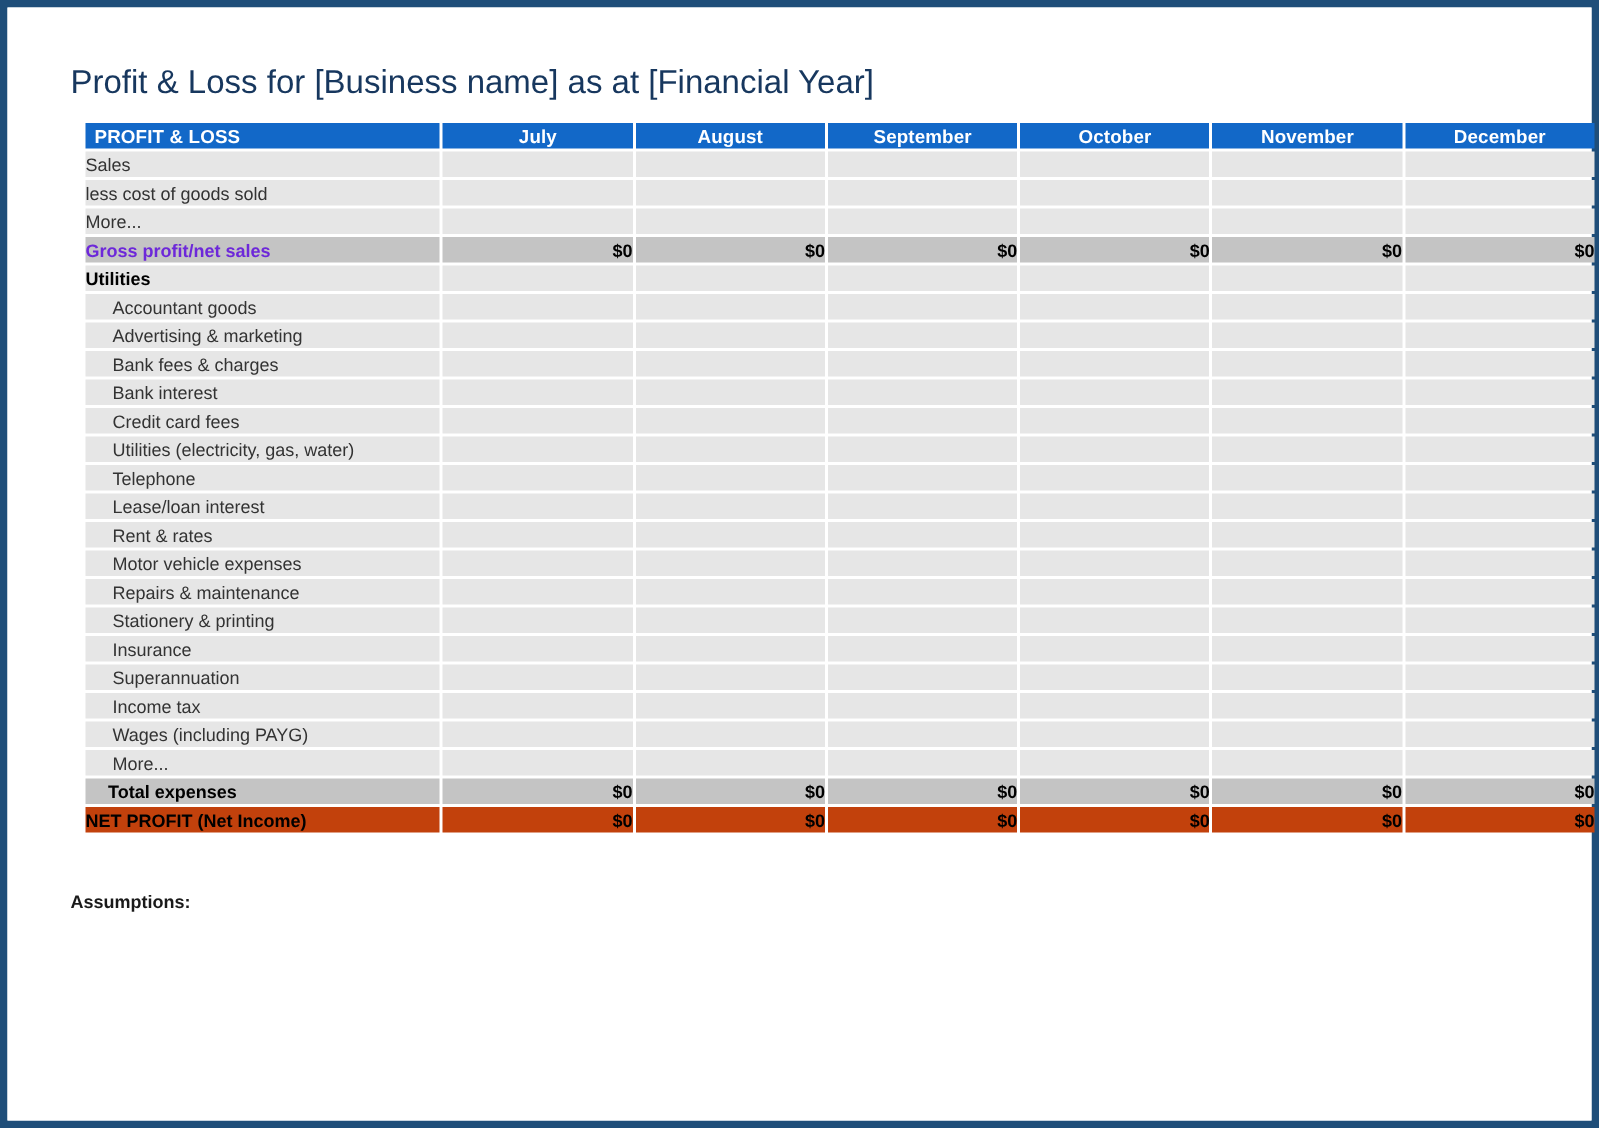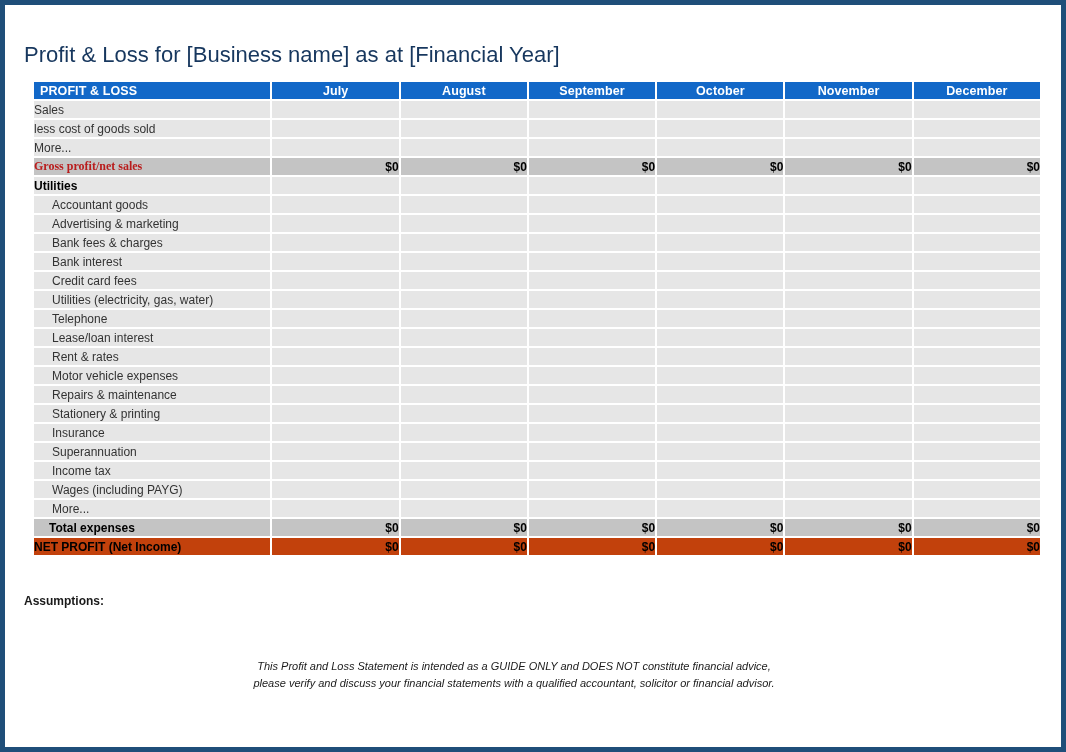--- a/index.html
+++ b/index.html
@@ -21,21 +21,21 @@
     height: 752px;
     background: #ffffff;
     border: 5px solid #1F4E79;
     padding: 0;
   }
 
   .page-inner {
     position: absolute;
     left: 0; top: 0; right: 0; bottom: 0;
     background: #ffffff;
-    padding: 38px 27px 0 15px;
+    padding: 38px 27px 0 38px;
   }
 
   .doc-title {
     font-size: 22px;
     font-weight: 400;
     color: #17375E;
     letter-spacing: 0px;
     margin: 0 0 13px 4px;
     line-height: 1.1;
     white-space: nowrap;
@@ -101,21 +101,21 @@
     font-weight: bold;
     color: #000000;
   }
 
   
   tr.subtotal td {
     background: #C4C4C4;
     font-weight: bold;
     color: #000000;
   }
-  tr.subtotal td.lbl { color: #b91c1c; font-family: Liberation Serif, serif; }
+  tr.subtotal td.lbl { color: #6d28d9; }
 
   
   tr.total td {
     background: #C4C4C4;
     font-weight: bold;
     color: #000000;
   }
 
   
   tr.netprofit td {
@@ -399,19 +399,15 @@
             <td class="val">$0</td>
             <td class="val">$0</td>
           </tr>
         </tbody>
     </table>
 
     <div class="assumptions">
       <div class="assumptions-title">Assumptions:</div>
     </div>
 
-    <div class="disclaimer">
-      <div>This Profit and Loss Statement is intended as a GUIDE ONLY and DOES NOT constitute financial advice,</div>
-      <div>please verify and discuss your financial statements with a qualified accountant, solicitor or financial advisor.</div>
-    </div>
 
   </div>
 </div>
 
 </body></html>

